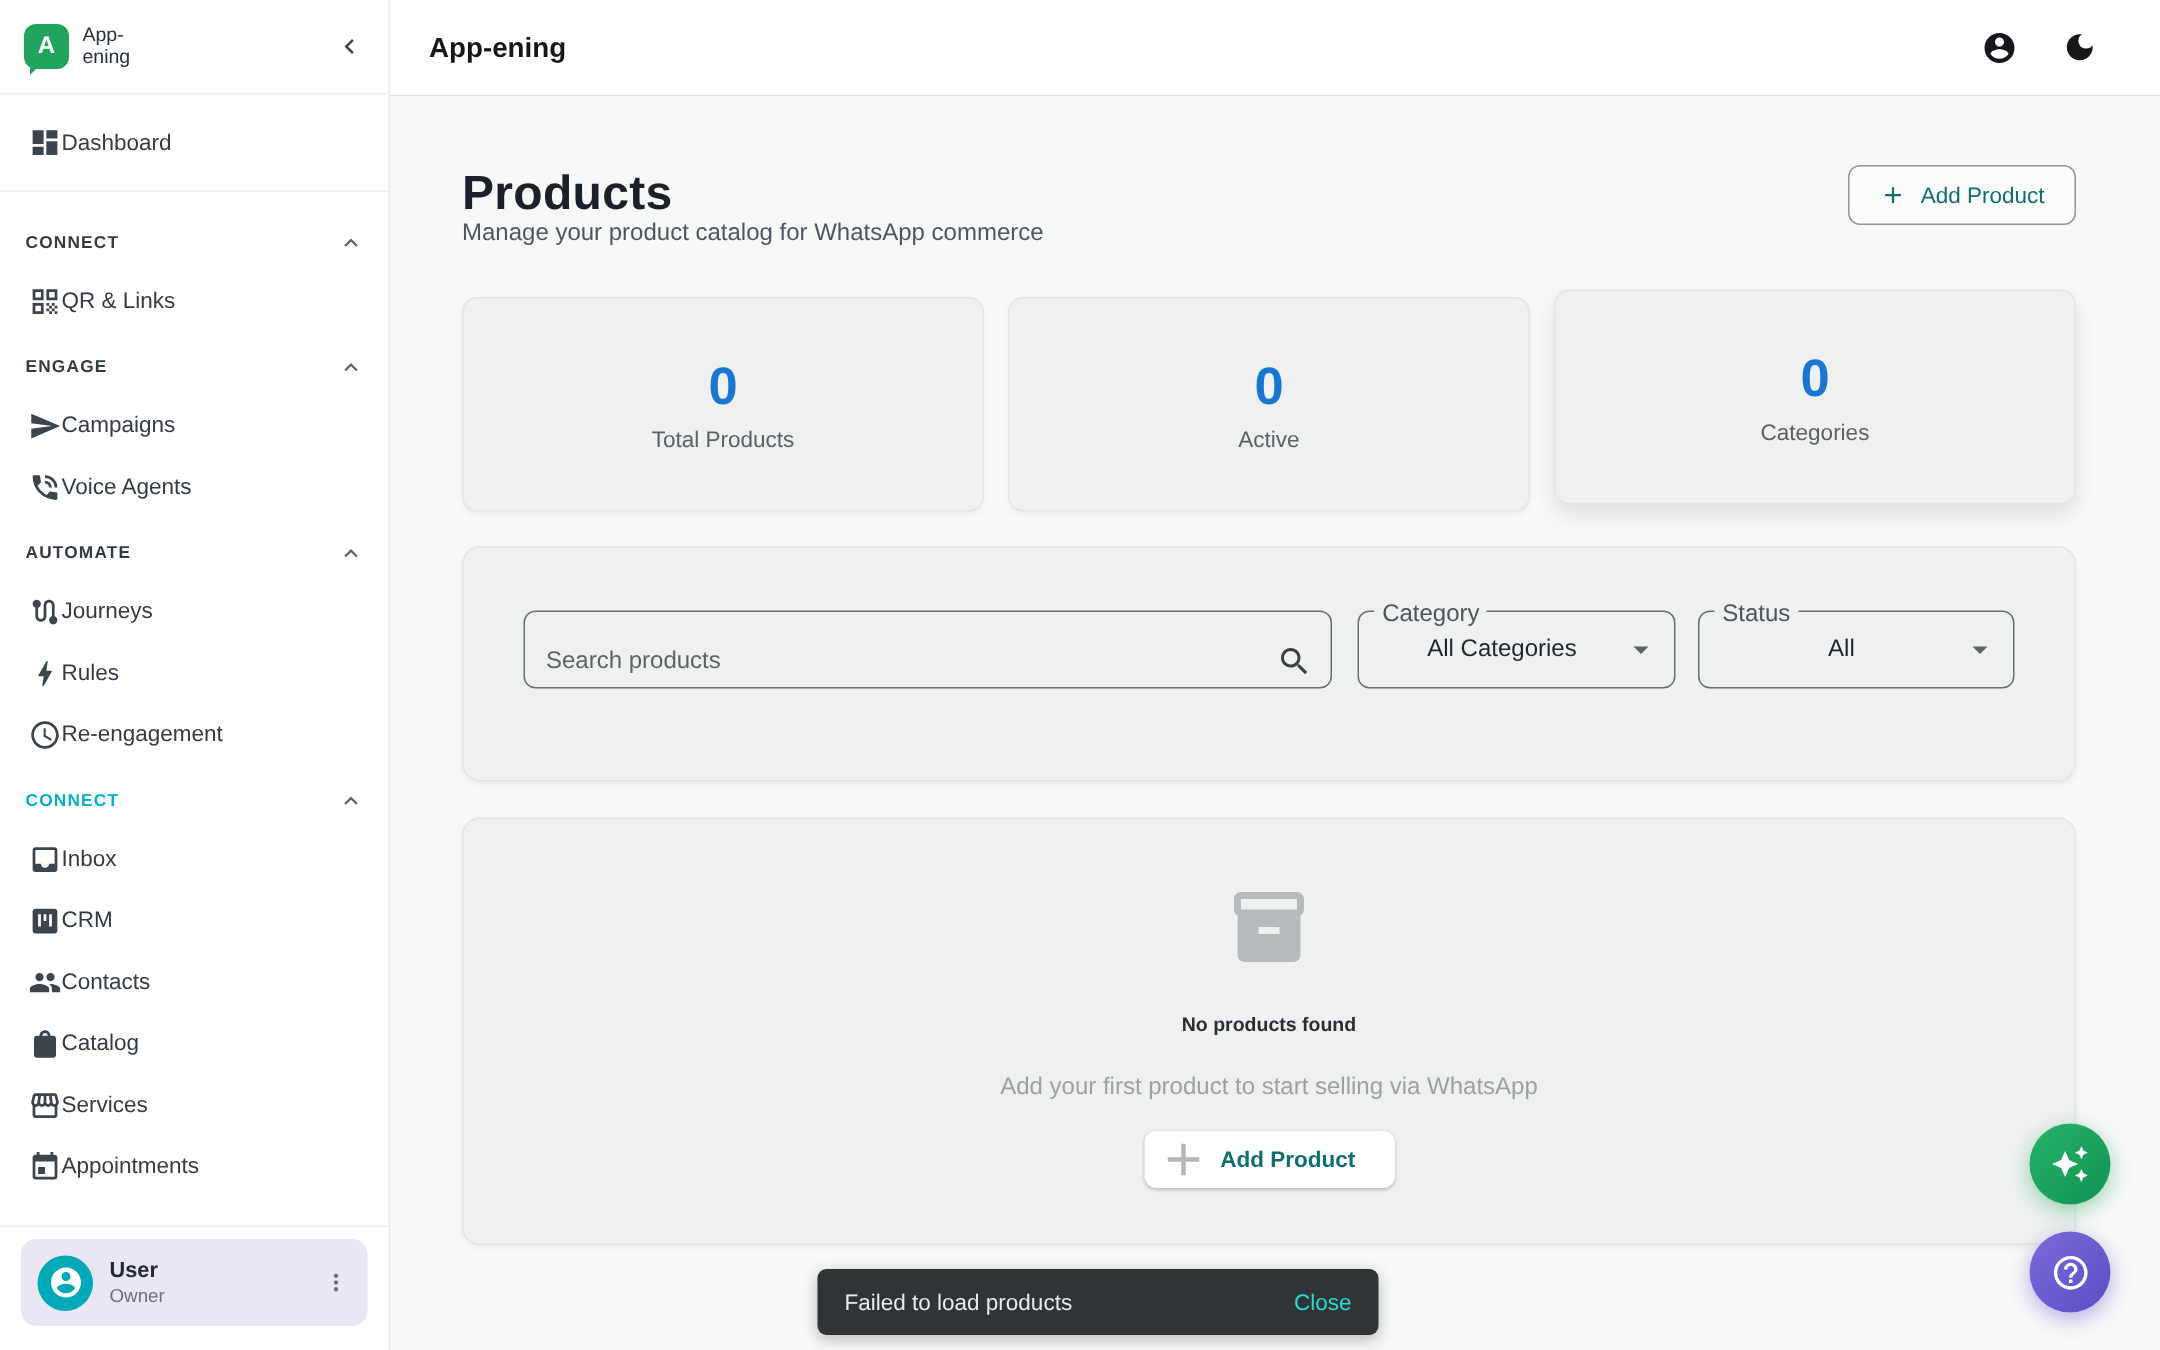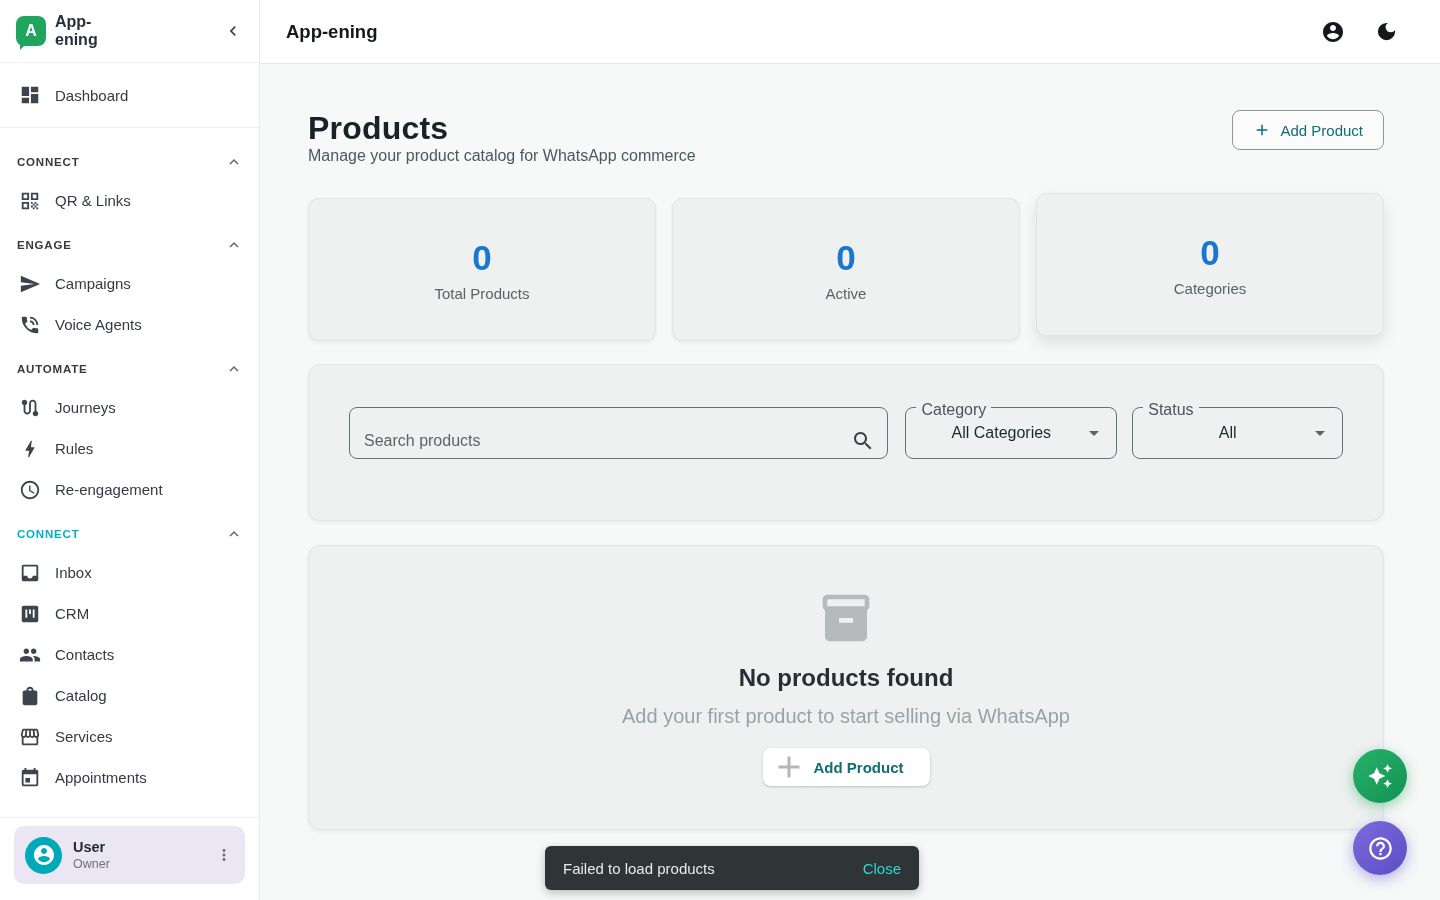--- a/index.html
+++ b/index.html
@@ -24,25 +24,25 @@
   }
   .logo-mark {
     width:30px; height:30px; border-radius:8px; background:#21a55e;
     color:#fff; font-weight:bold; font-size:16px;
     display:flex; align-items:center; justify-content:center; position:relative;
   }
   .logo-mark::after {
     content:""; position:absolute; left:4px; bottom:-4px;
     border:5px solid transparent; border-top-color:#21a55e; border-left-color:#21a55e;
   }
-  .brand-text { margin-left:9px; font-size:16px; font-weight:bold; color:#24303d; line-height:1.15; }
+  .brand-text { margin-left:9px; font-size:13px; font-weight:normal; color:#24303d; line-height:1.15; }
   .collapse-btn { margin-left:auto; color:#3c434b; cursor:pointer; display:flex; }
   .nav { flex:1 1 auto; overflow:hidden; padding-top:10px; }
   .nav-item {
-    height:41px; display:flex; align-items:center; gap:14px;
+    height:41px; display:flex; align-items:center; 
     padding:0 16px 0 19px; color:#333b45; font-size:15px; cursor:pointer;
   }
   .nav-item .ic { color:#3c444d; }
   .nav-item:first-child { height:44px; }
   .nav-divider { height:1px; background:#edeff1; margin:10px 0; }
   .section-head {
     display:flex; align-items:center; justify-content:space-between;
     padding:15px 16px 9px 17px; cursor:pointer;
   }
   .section-label { font-size:11.5px; font-weight:bold; letter-spacing:.8px; color:#323a42; }
@@ -123,22 +123,22 @@
   }
   .select-value { flex:1; font-size:16px; color:#1f272e;text-align:center; }
   .select-field .ic { color:#5f6368; }
 
   .empty-card {
     margin-top:24px; height:285px; background:#eff1f1; border:1px solid #e2e4e5;
     border-radius:12px; display:flex; flex-direction:column; align-items:center;
     text-align:center; box-shadow:0 2px 4px rgba(0,0,0,.05);
   }
   .empty-icon { margin-top:44px; color:#b6babd; }
-  .empty-title { font-size:24px; font-weight:bold; color:#262e36; margin-top:18px; }
-  .empty-sub { font-size:20px; color:#9aa1a8; margin-top:13px; }
+  .empty-title { font-size:13px; font-weight:bold; color:#262e36; margin-top:29px; }
+  .empty-sub { font-size:16px; color:#9aa1a8; margin-top:26px; }
   .btn-add-big {
     margin-top:20px; height:38px; background:#fff; border:none; border-radius:8px;
     box-shadow:0 1px 3px rgba(0,0,0,.14), 0 1px 2px rgba(0,0,0,.08);
     display:flex; align-items:center; padding:0 26px 0 8px; cursor:pointer;
   }
   .btn-add-big .plus-big { color:#b3b7ba; margin-right:7px; }
   .btn-add-big .lbl { font-size:15px; font-weight:bold; color:#0e6e72; }
 
   
   .toast {

